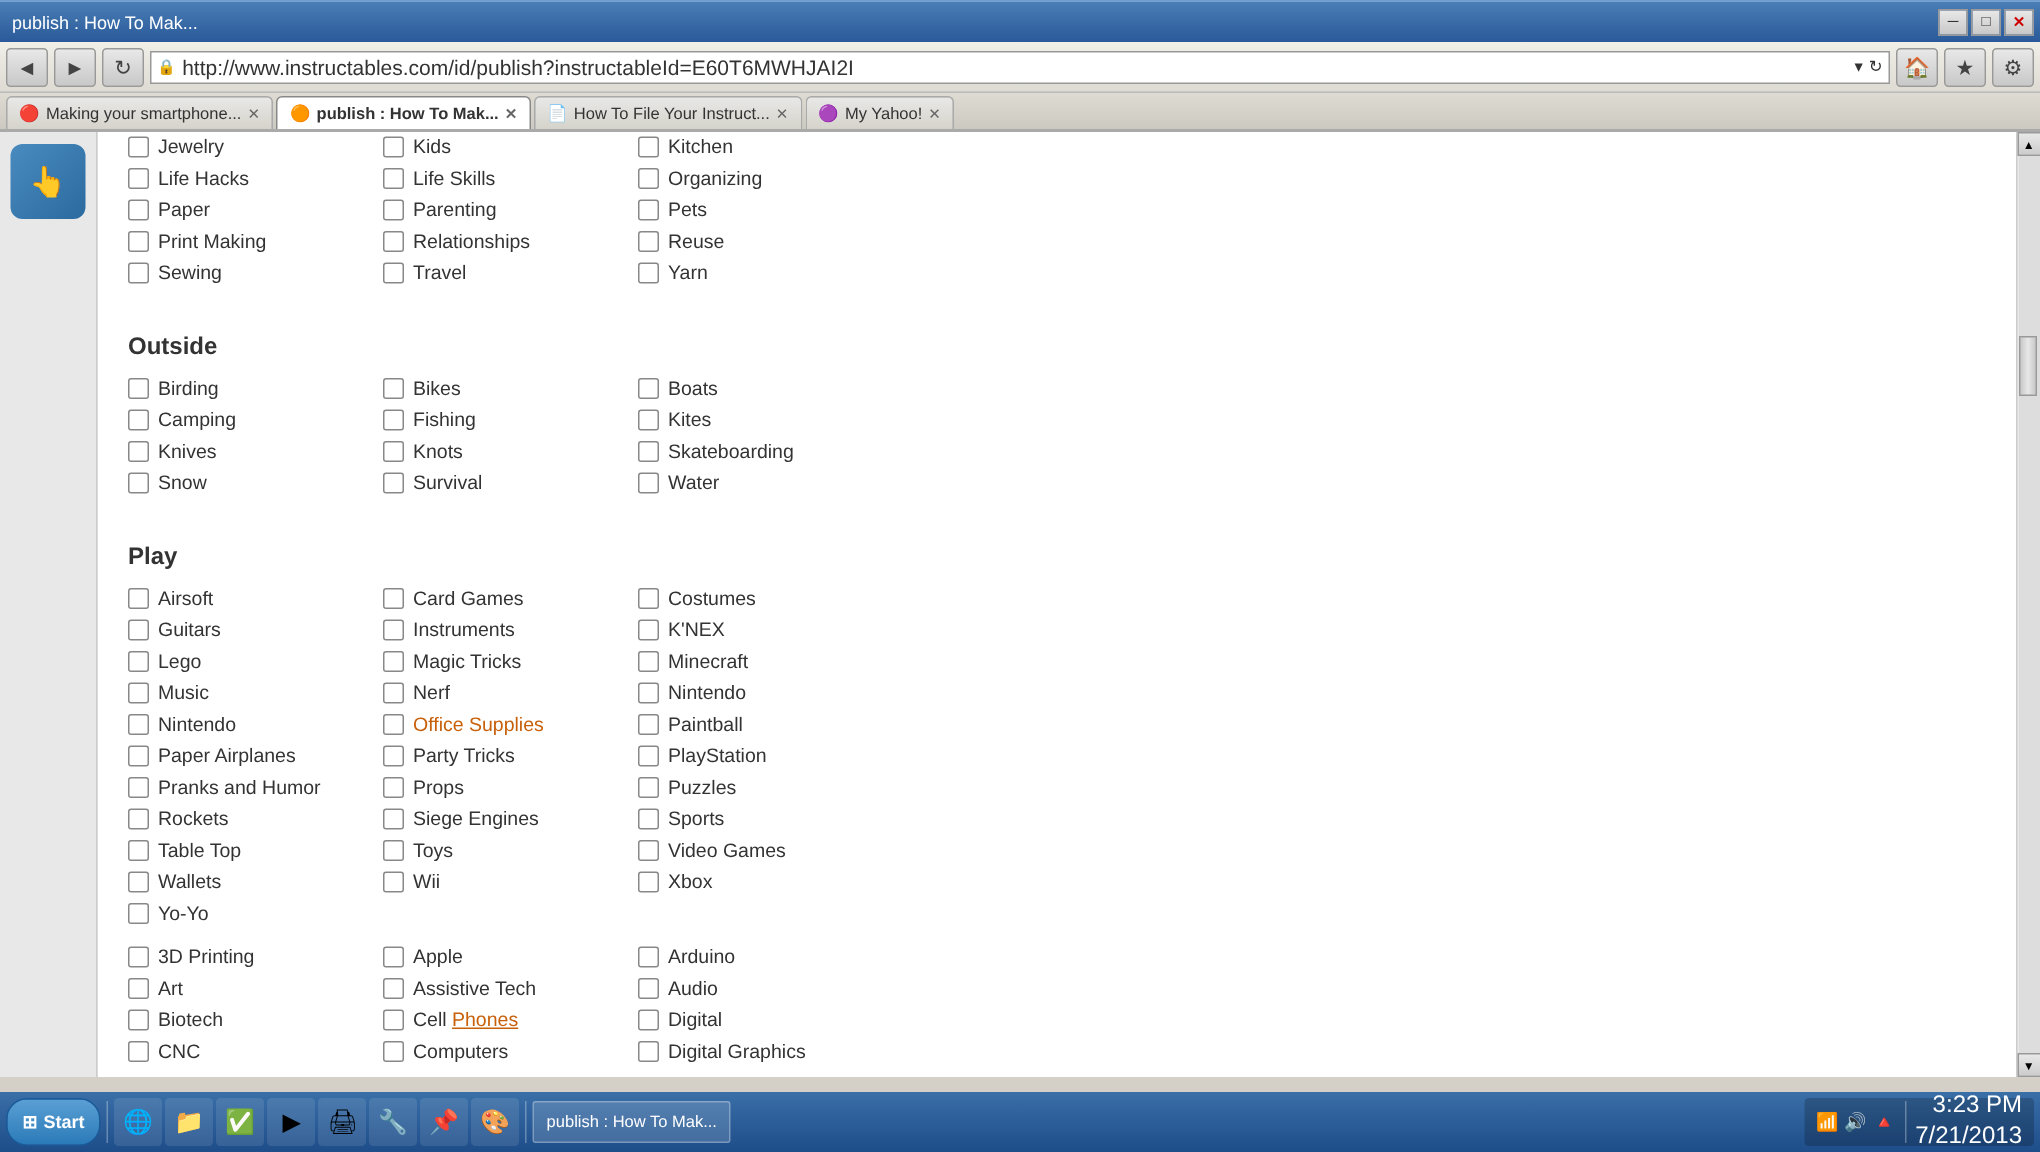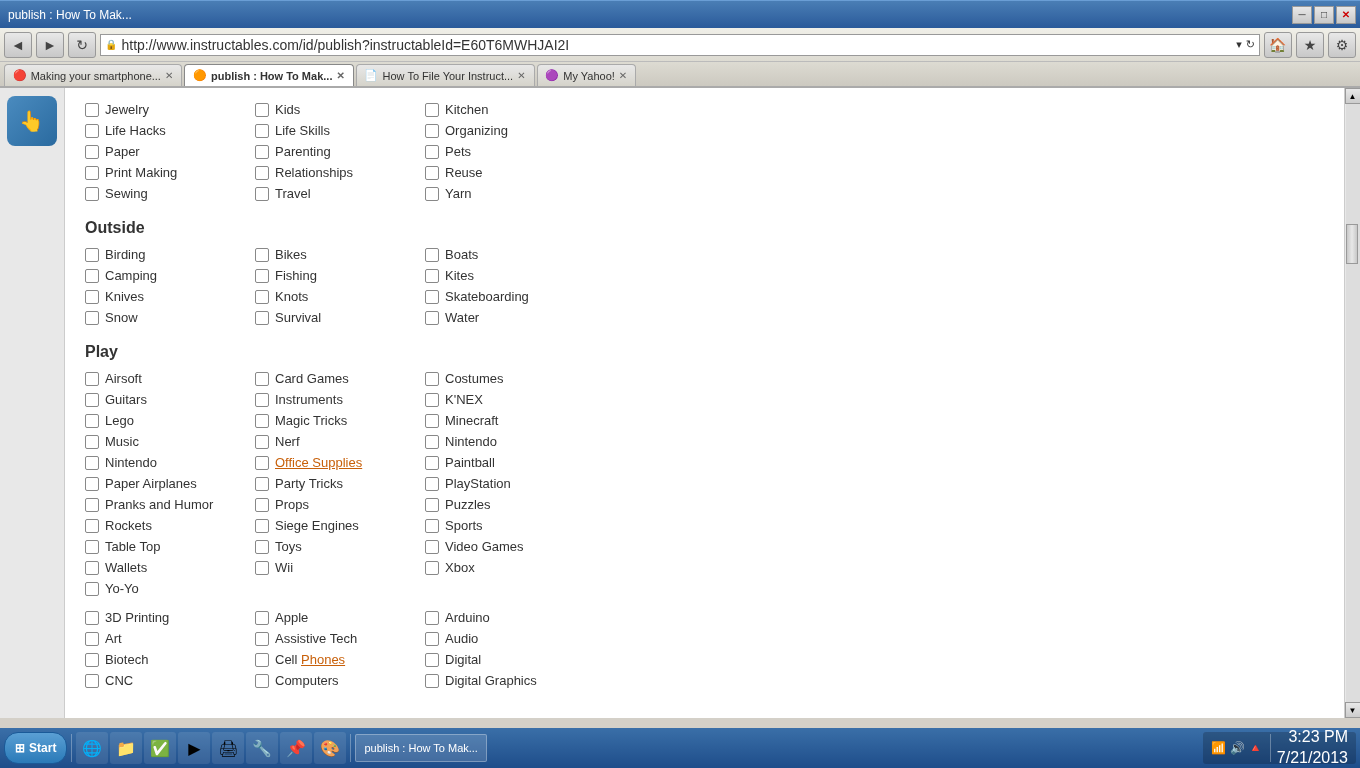--- a/index.html
+++ b/index.html
@@ -124,21 +124,21 @@
       color: white;
       font-size: 20px;
       margin: 4px;
     }
 
     
     .main-content {
       flex: 1;
       background: white;
       overflow-y: auto;
-      padding: 12px 20px 20px 20px;
+      padding: 0 20px 20px 20px;
     }
 
     .scrollbar-right {
       width: 16px;
       background: #e8e8e8;
       border-left: 1px solid #ccc;
       display: flex;
       flex-direction: column;
       align-items: center;
     }
@@ -166,21 +166,21 @@
       border: 1px solid #999;
       cursor: pointer;
     }
 
     
     .category-section { margin-bottom: 10px; }
     .category-title {
       font-size: 16px;
       font-weight: bold;
       color: #333;
-      margin: 16px 0 8px 0;
+      margin: 32px 0 8px 0;
       padding: 0;
     }
     .items-grid {
       display: grid;
       grid-template-columns: 170px 170px 170px;
       gap: 2px 0;
     }
     .checkbox-item {
       display: flex;
       align-items: center;
@@ -193,21 +193,21 @@
       border: 1px solid #888;
       background: white;
       flex-shrink: 0;
       border-radius: 2px;
       display: flex; align-items: center; justify-content: center;
     }
     .item-label {
       font-size: 13px;
       color: #333;
     }
-    .item-label.link { color: #c8600a; text-decoration: underline; cursor: pointer; }
+    .item-label.link { color: #c8600a; cursor: pointer; }
 
     
     .taskbar {
       position: fixed;
       bottom: 0;
       left: 0;
       right: 0;
       height: 40px;
       background: linear-gradient(to bottom, #3a6fa8, #1e4d8a);
       display: flex;

